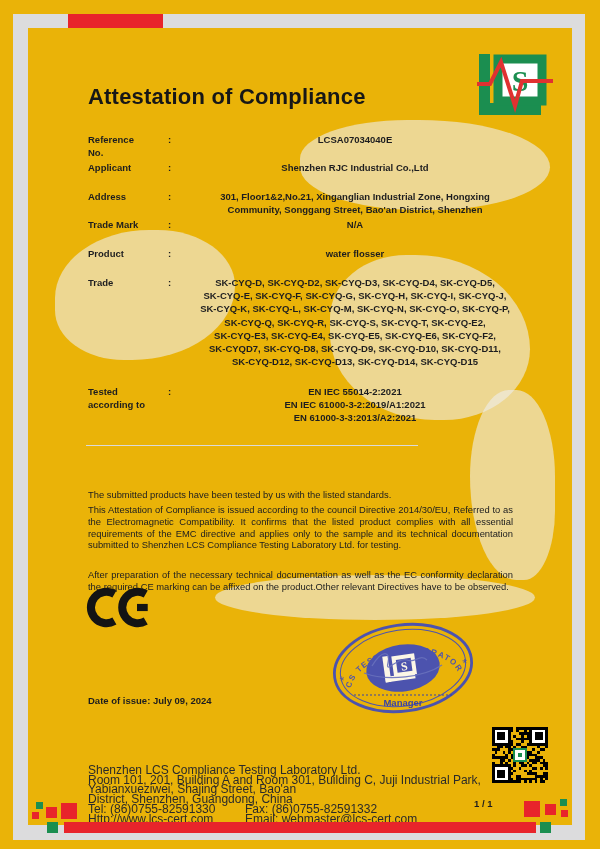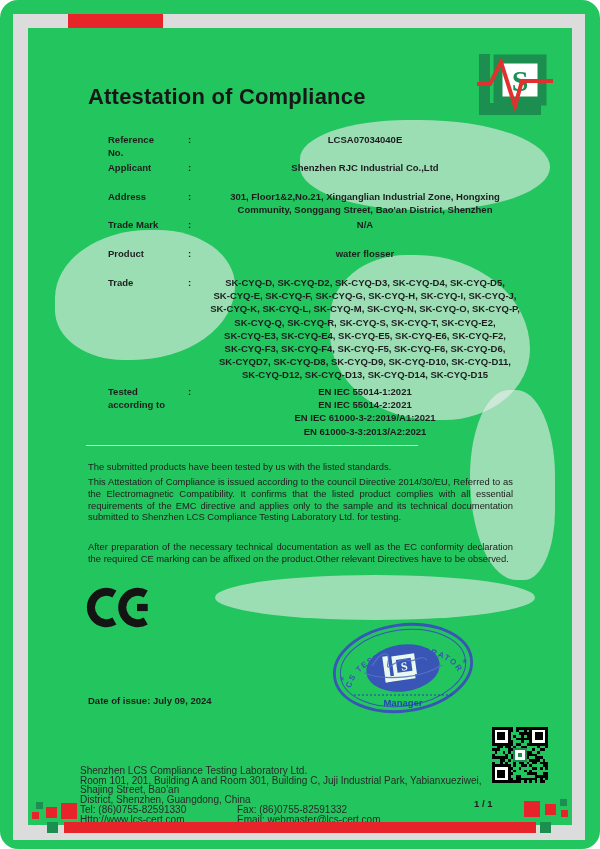--- a/index.html
+++ b/index.html
@@ -1,36 +1,36 @@
 <!DOCTYPE html>
 <html><head>
 <meta charset="utf-8">
 <style>
   html,body{margin:0;padding:0;background:#fff;}
-  .sheet{position:relative;width:600px;height:849px;background:#22c55e;overflow:hidden;
-         font-family:"Liberation Sans","DejaVu Sans",sans-serif;color:#1d1d1f;border-radius:18px;}
+  .sheet{position:relative;width:600px;height:849px;background:#eab308;overflow:hidden;
+         font-family:"Liberation Sans","DejaVu Sans",sans-serif;color:#1d1d1f;}
   .wm{position:absolute;background:#eeeeee;opacity:.6;border-radius:45% 55% 50% 50%;}
   .frame{position:absolute;left:13px;top:14px;width:572px;height:826px;box-sizing:border-box;
          border-style:solid;border-color:#dcdcdd;border-width:14px 13px 15px 15px;}
   .topbar{position:absolute;left:68px;top:14px;width:95px;height:14px;background:#e8242b;}
   .title{position:absolute;left:88px;top:84px;font-size:22px;font-weight:bold;color:#171717;letter-spacing:.2px;}
   .logo{position:absolute;left:477px;top:50px;}
   .inforows{position:absolute;left:88px;top:130px;width:440px;}
   .row{position:absolute;display:flex;width:440px;}
-  .lbl{width:80px;font-size:9.5px;font-weight:bold;line-height:13.2px;white-space:pre-line;flex:none;margin-left:20px;}
+  .lbl{width:80px;font-size:9.5px;font-weight:bold;line-height:13.2px;white-space:pre-line;flex:none;}
   .col{width:14px;font-size:9.5px;font-weight:bold;line-height:13.2px;flex:none;}
   .val{font-size:9.5px;font-weight:bold;line-height:13.2px;width:346px;}
   .val div{white-space:nowrap;text-align:center;}
   .sep{position:absolute;left:86px;top:445px;width:332px;height:1px;background:#dadada;}
-  .para{position:absolute;left:88px;width:425px;font-size:9.4px;line-height:11.8px;color:#202020;text-align:justify;}
+  .para{position:absolute;left:88px;width:425px;font-size:9.4px;line-height:11.8px;color:#202020;text-align:justify;margin-top:28px;}
   .para.first{text-align:left;}
   .ce{position:absolute;left:86px;top:585px;}
   .stamp{position:absolute;left:328px;top:616px;opacity:.9;}
   .dateline{position:absolute;left:88px;top:695px;font-size:9.5px;font-weight:bold;}
-  .footer{position:absolute;left:80px;top:766px;width:430px;font-size:10px;line-height:9.7px;color:#2a2a2a;}
+  .footer{position:absolute;left:88px;top:766px;width:430px;font-size:12px;line-height:9.7px;color:#2a2a2a;}
   .frow{position:relative;}
   .fcol2{position:absolute;left:157px;top:0;text-align:center;}
   .pageno{position:absolute;left:474px;top:798px;font-size:9.5px;font-weight:bold;}
   .qr{position:absolute;left:492px;top:727px;width:56px;height:56px;}
   .sq{position:absolute;}
   .red{background:#e8242b;}
   .green{background:#1b8e50;}
   .bottombar{position:absolute;left:64px;top:822px;width:472px;height:11px;background:#e8242b;}
 </style>
 </head>
@@ -97,31 +97,29 @@
     </div>
     <div class="row" style="top:146px">
       <div class="lbl">Trade</div>
       <div class="col">:</div>
       <div class="val">
         <div>SK-CYQ-D, SK-CYQ-D2, SK-CYQ-D3, SK-CYQ-D4, SK-CYQ-D5,</div>
         <div>SK-CYQ-E, SK-CYQ-F, SK-CYQ-G, SK-CYQ-H, SK-CYQ-I, SK-CYQ-J,</div>
         <div>SK-CYQ-K, SK-CYQ-L, SK-CYQ-M, SK-CYQ-N, SK-CYQ-O, SK-CYQ-P,</div>
         <div>SK-CYQ-Q, SK-CYQ-R, SK-CYQ-S, SK-CYQ-T, SK-CYQ-E2,</div>
         <div>SK-CYQ-E3, SK-CYQ-E4, SK-CYQ-E5, SK-CYQ-E6, SK-CYQ-F2,</div>
-        <div>SK-CYQ-F3, SK-CYQ-F4, SK-CYQ-F5, SK-CYQ-F6, SK-CYQ-D6,</div>
         <div>SK-CYQD7, SK-CYQ-D8, SK-CYQ-D9, SK-CYQ-D10, SK-CYQ-D11,</div>
         <div>SK-CYQ-D12, SK-CYQ-D13, SK-CYQ-D14, SK-CYQ-D15</div>
       </div>
     </div>
     <div class="row" style="top:255px">
       <div class="lbl">Tested
 according to</div>
       <div class="col">:</div>
       <div class="val">
-        <div>EN IEC 55014-1:2021</div>
         <div>EN IEC 55014-2:2021</div>
         <div>EN IEC 61000-3-2:2019/A1:2021</div>
         <div>EN 61000-3-3:2013/A2:2021</div>
       </div>
     </div>
   </div>
 
   <div class="sep"></div>
 
   <div class="para first" style="top:461px;">The submitted products have been tested by us with the listed standards.</div>

